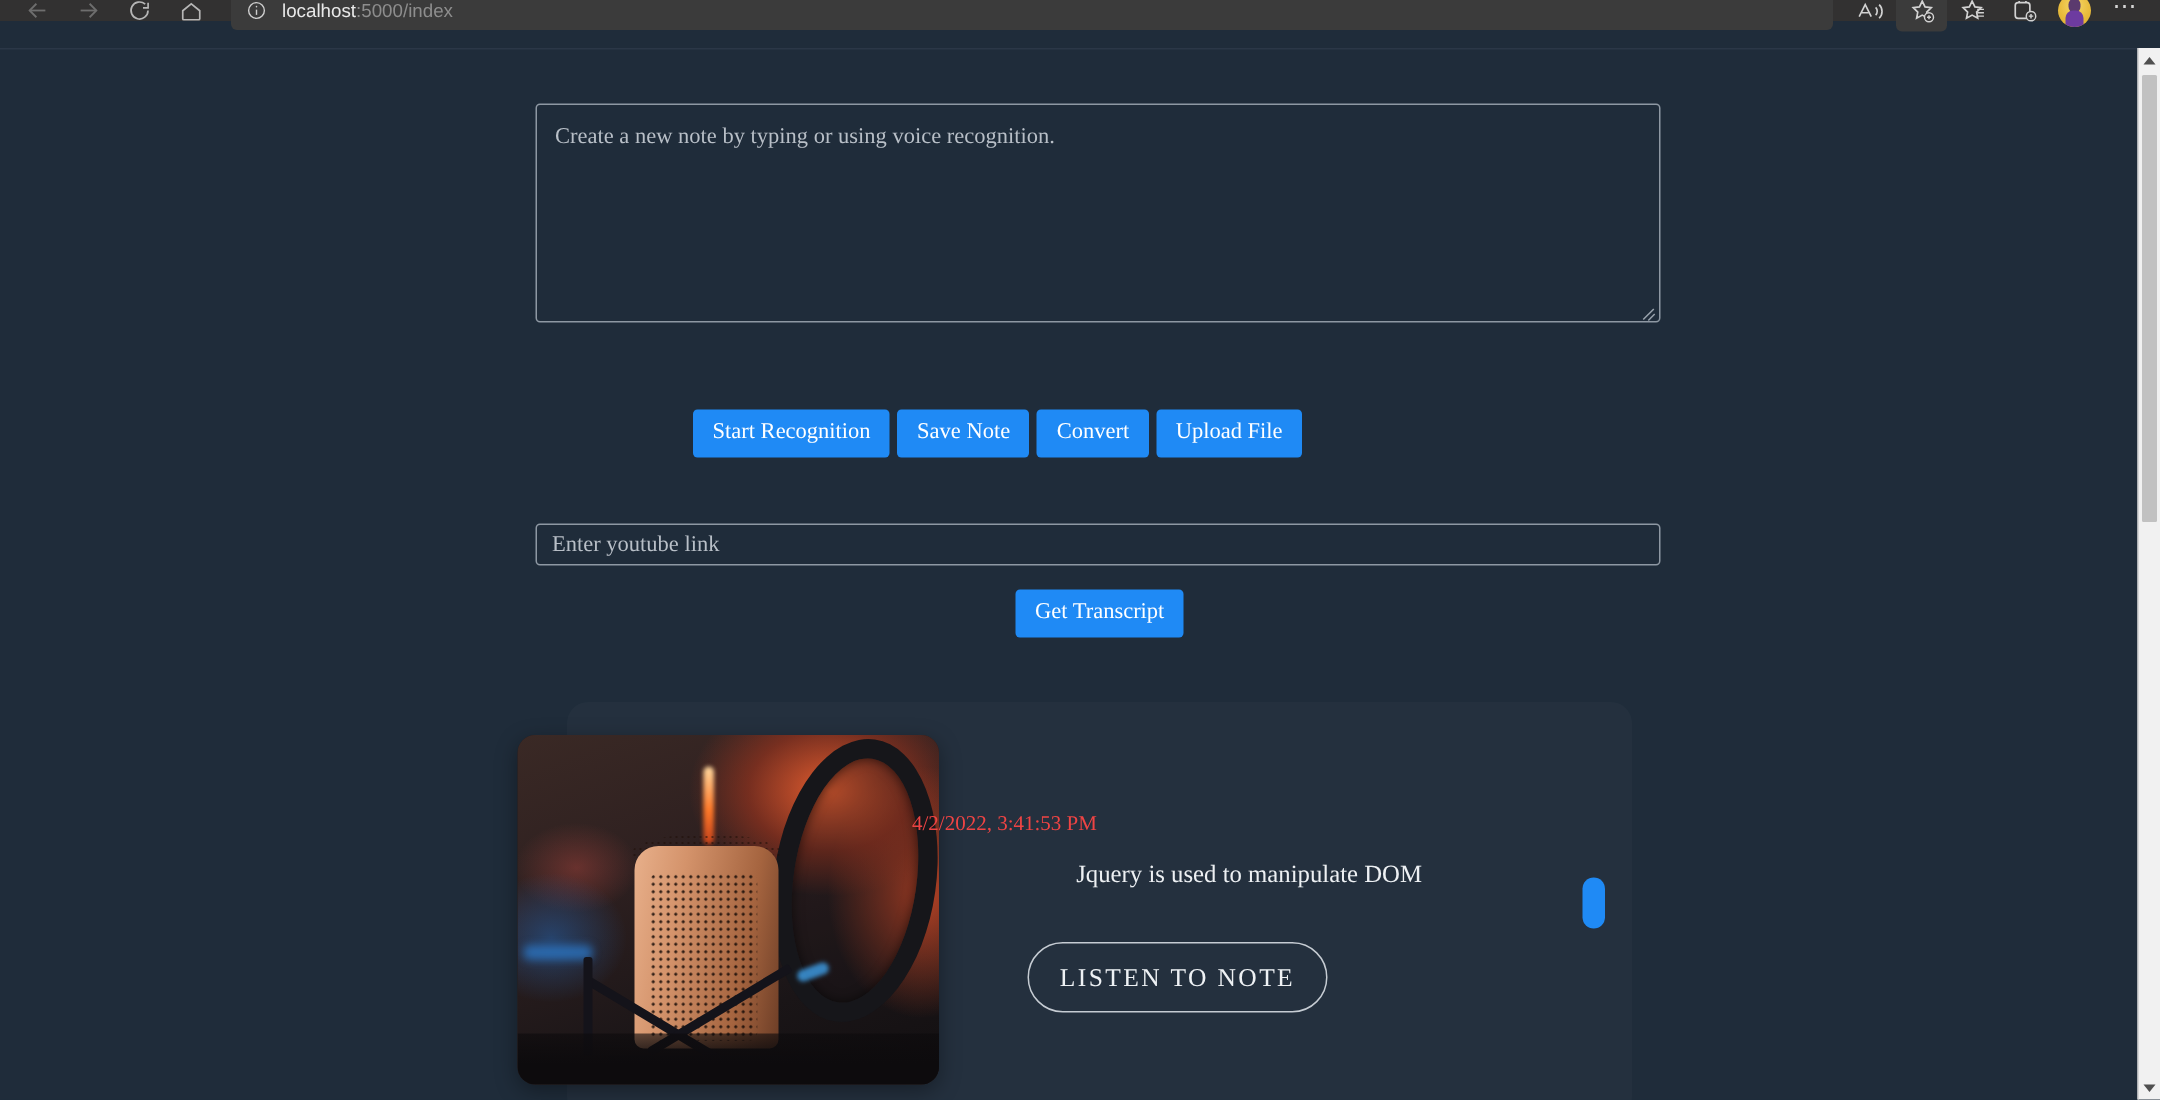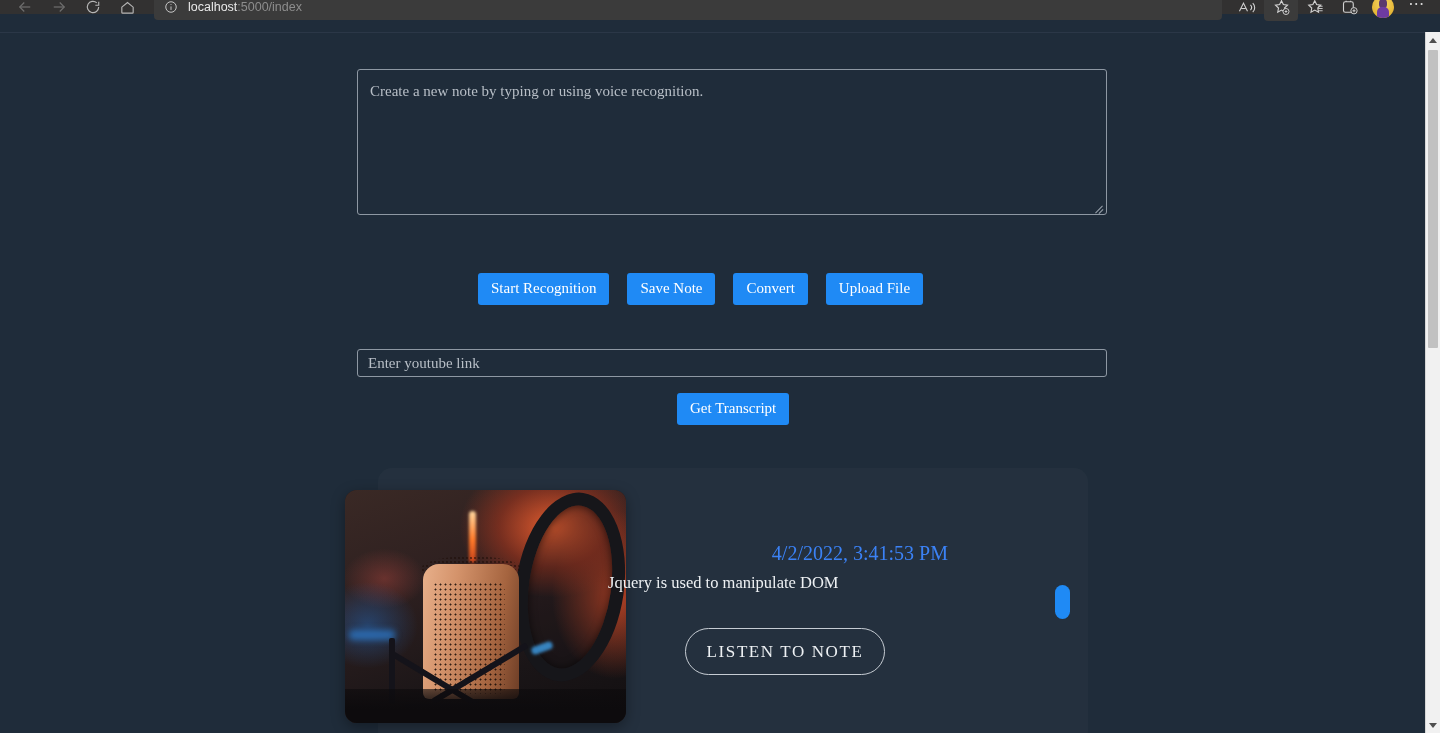--- a/index.html
+++ b/index.html
@@ -105,22 +105,22 @@
     width: 14px; height: 14px; pointer-events: none;
   }
   #resize-grip i {
     position: absolute; right: 2px; background: #9aa3ad; height: 1px; transform: rotate(-45deg);
   }
   #resize-grip i:nth-child(1) { width: 10px; bottom: 3px; right: 1px; }
   #resize-grip i:nth-child(2) { width: 6px; bottom: 1px; right: 1px; }
 
   
   #action-buttons {
-    position: absolute; top: 204px; left: 121px;
-    display: flex; gap: 18px;
+    position: absolute; top: 204px; left: 105px;
+    display: flex; gap: 5px;
   }
   .btn-primary {
     background: #1f8af5;
     border: none; border-radius: 3px;
     color: #ffffff;
     font-family: "Liberation Serif", serif;
     font-size: 15px;
     padding: 7px 13px 8px;
     line-height: 1.1;
     cursor: pointer;
@@ -222,26 +222,26 @@
     position: absolute; left: 4px; top: 140px; width: 46px; height: 10px;
     background: rgba(44,120,200,0.75); filter: blur(3px); border-radius: 4px;
   }
   #note-image .blue2 {
     position: absolute; left: 186px; top: 154px; width: 22px; height: 8px;
     background: rgba(60,150,220,0.85); filter: blur(1.5px); border-radius: 4px; transform: rotate(-20deg);
   }
 
   #note-date {
     position: absolute; left: 230px; top: 74px;
-    width: 340px; text-align: right;
-    color: #3b82f6; font-size: 20px;
+    width: 340px; text-align: left;
+    color: #ef4444; font-size: 14px;
   }
   #note-text {
     position: absolute; left: 230px; top: 105px;
-    width: 340px; text-align: left;
+    width: 340px; text-align: right;
     color: #edf0f3; font-size: 16.5px;
   }
   #listen-button {
     position: absolute; left: 307px; top: 160px;
     width: 200px; height: 47px;
     background: transparent;
     border: 1px solid #c6ccd3;
     border-radius: 26px;
     color: #eef1f4;
     font-family: "Liberation Serif", serif;

